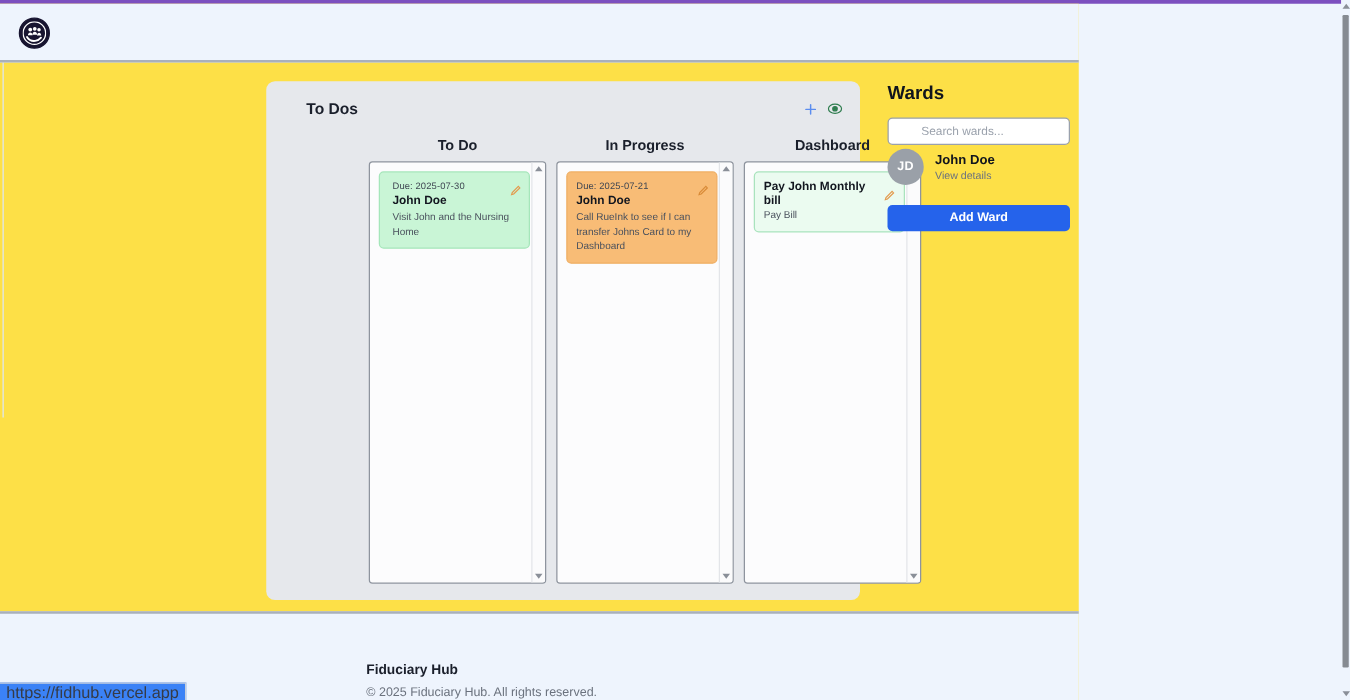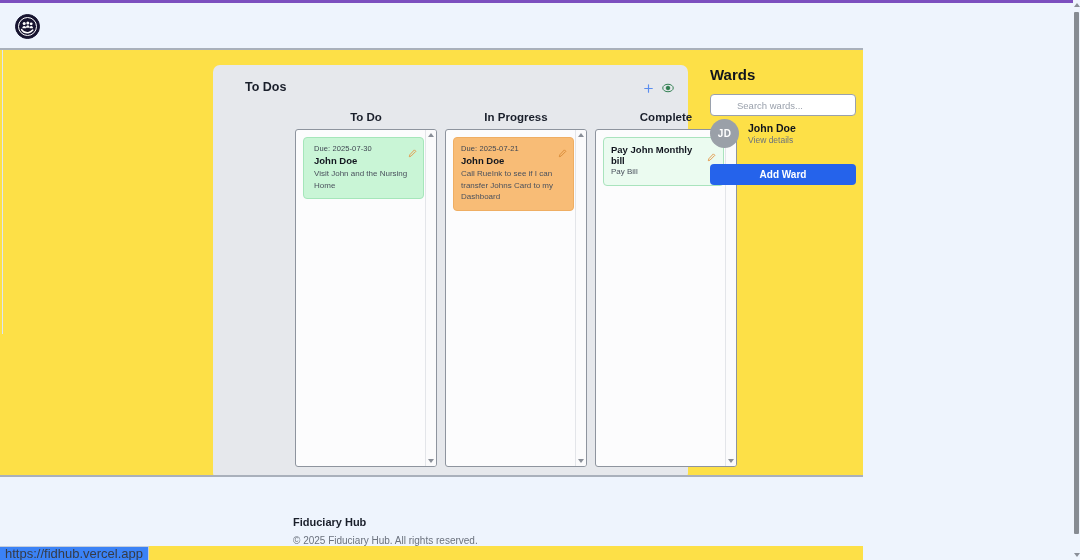--- a/index.html
+++ b/index.html
@@ -285,21 +285,21 @@
     font-weight: bold;
     border: none;
     border-radius: 4px;
     cursor: pointer;
     font-family: "Liberation Sans", sans-serif;
   }
 
   
   #site-footer {
     position: absolute;
-    top: 472px; left: 0;
+    top: 486px; left: 0;
     width: 1073px;
     height: 71px;
     background: #eef4fd;
     border-top: 2px solid #a9b0bb;
   }
   #footer-brand {
     position: absolute;
     left: 293px; top: 39px;
     font-size: 11px;
     font-weight: bold;
@@ -463,21 +463,21 @@
             </div>
 
             <div class="col-scrollbar">
               <span class="arrow up"></span>
               <span class="arrow down"></span>
             </div>
           </div>
         </div>
 
         <div class="column">
-          <div class="column-title">Complete</div>
+          <div class="column-title">Dashboard</div>
           <div class="column-body">
 
             <div class="card mint">
               <div class="card-title-row">
                 <span class="card-title">Pay John Monthly bill</span>
                 <span class="edit-icon-inline">
                   <svg width="9" height="9" viewBox="0 0 14 14" fill="none" stroke="#e39a4d" stroke-width="1.5" stroke-linecap="round">
                     <path d="M10.4 1.8l1.8 1.8L4.6 11.2 2 12l.8-2.6z"></path>
                   </svg>
                 </span>

